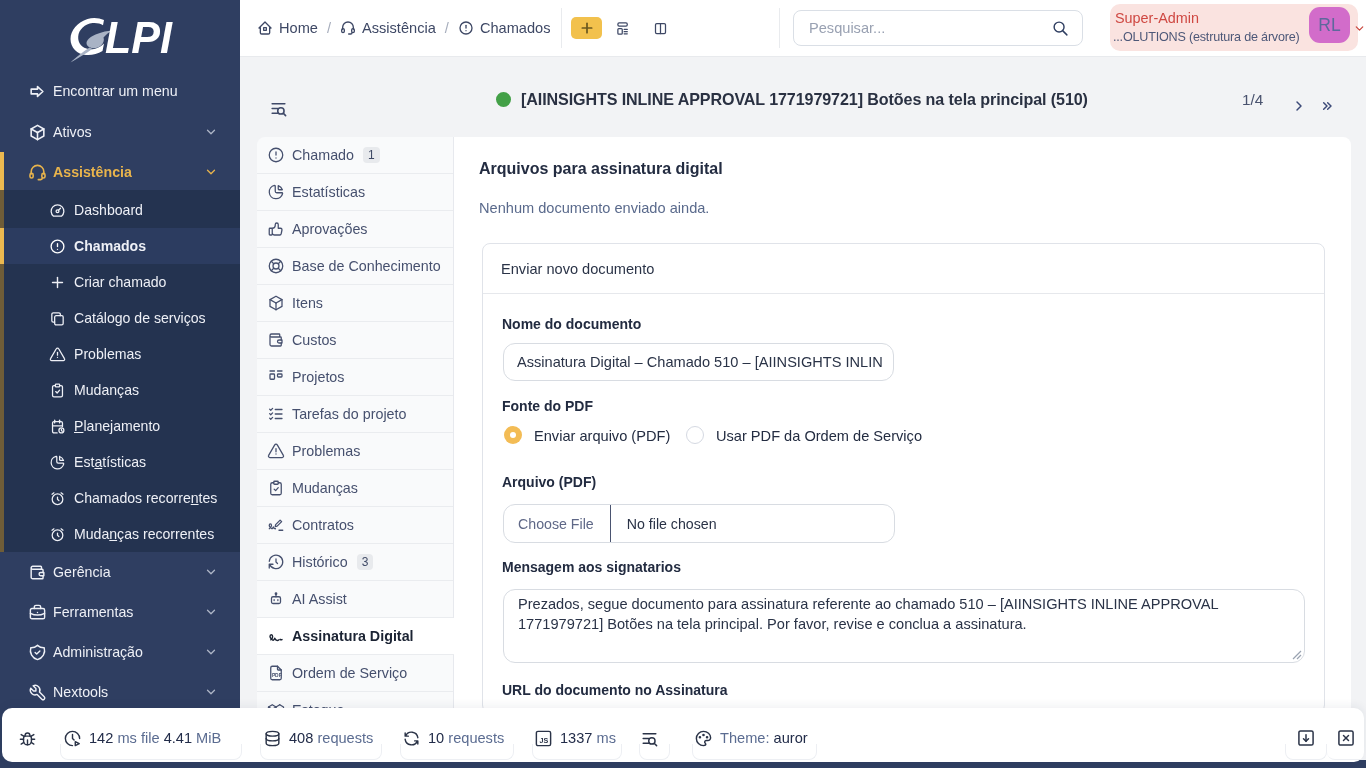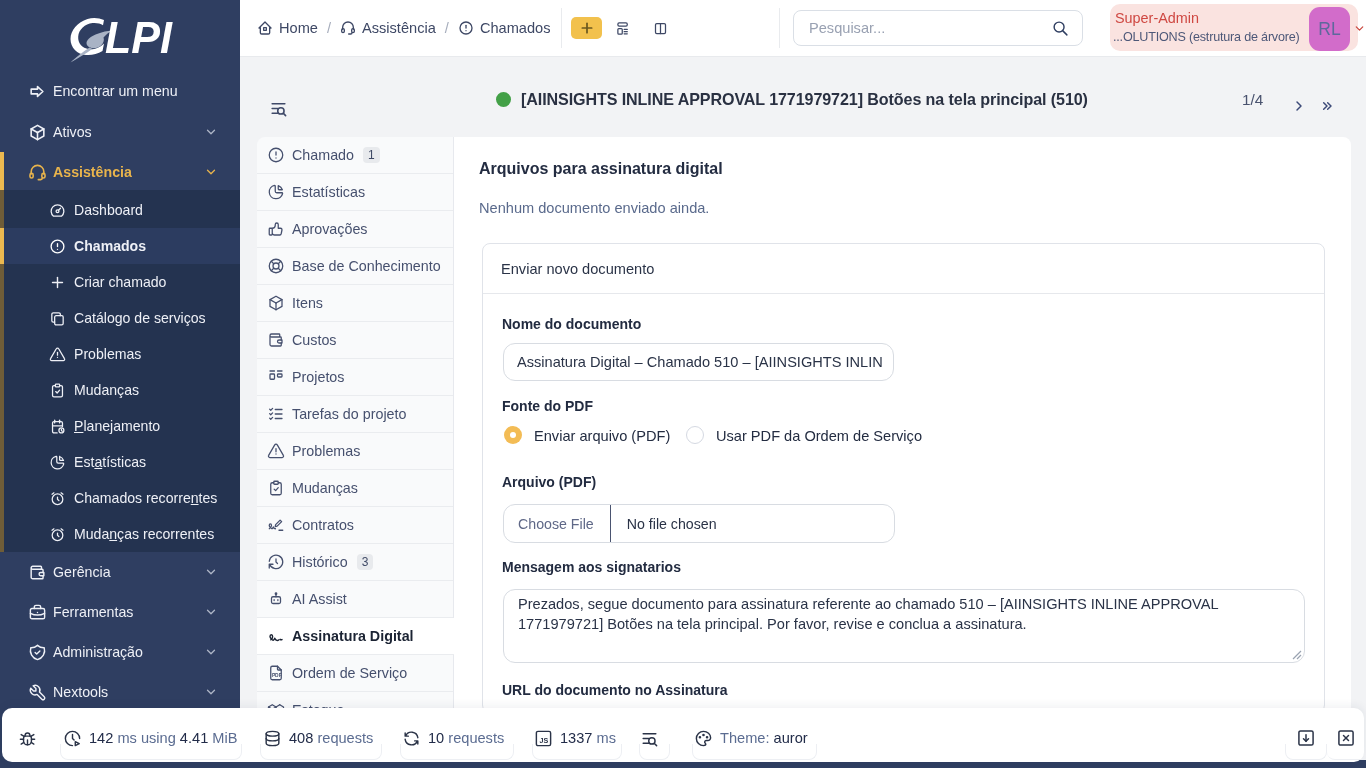--- a/index.html
+++ b/index.html
@@ -24,21 +24,21 @@
 
 
 #topbar { position:absolute; left:240px; top:0; width:1126px; height:57px; background:#ffffff; border-bottom:1px solid #e8eaed; }
 .crumb { display:flex; align-items:center; color:#3e4865; font-size:14.6px; }
 .crumb svg { margin-right:6px; }
 .sep { color:#a6adbc; margin:0 9px; font-size:14.6px; }
 #plusbtn { position:absolute; left:331px; top:17px; width:31px; height:22px; background:#f2c14d; border-radius:5px; display:flex; align-items:center; justify-content:center; }
 #search { position:absolute; left:553px; top:10px; width:290px; height:36px; border:1px solid #dadfe6; border-radius:8px; background:#fff; }
 #search .ph { position:absolute; left:15px; top:9px; color:#99a1b2; font-size:14.6px; }
 #userbox { position:absolute; left:870px; top:4px; width:248px; height:47px; background:#fae3e0; border-radius:10px; }
-#avatar { position:absolute; left:199px; top:3px; width:41px; height:44px; background:#d26cca; border-radius:11px; color:#5e689c; font-size:17.5px; font-weight:normal; display:flex; align-items:center; justify-content:center; }
+#avatar { position:absolute; left:199px; top:3px; width:41px; height:36px; background:#d26cca; border-radius:11px; color:#5e689c; font-size:17.5px; font-weight:normal; display:flex; align-items:center; justify-content:center; }
 
 
 #band { position:absolute; left:240px; top:57px; width:1126px; height:711px; background:#f2f3f5; }
 
 
 #tabcol { position:absolute; left:257px; top:137px; width:197px; height:571px; background:#f9fafb; border-right:1px solid #e7e9ee; border-radius:8px 0 0 0; }
 .trow { position:relative; width:100%; height:37px; display:flex; align-items:center; border-bottom:1px solid #eaecef; color:#46506e; font-size:14.3px; }
 .trow .ti { margin-left:10px; margin-right:7px; width:18px; height:18px; flex:none; }
 .tbadge { margin-left:9px; background:#e8eaed; color:#3f4a66; border-radius:4px; font-size:12px; padding:2px 5px; line-height:1; }
 .tsel { background:#ffffff; width:198px; color:#1b2333; font-weight:bold; }
@@ -496,21 +496,21 @@
       <path d="M20 19l-3.35 -2"></path>
       <path d="M4 7l3.75 2.4"></path>
       <path d="M20 7l-3.75 2.4"></path>
     </svg>
   <div class="fitem" style="left:49px;">
     <svg width="19" height="19" viewBox="0 0 24 24" fill="none" stroke="#2a3347" stroke-width="1.8" stroke-linecap="round" stroke-linejoin="round">
         <path d="M21 12a9 9 0 1 0 -8.98 9"></path>
         <path d="M12 7v5l2 2"></path>
         <path d="M15.5 16l5 2.5l-5 2.5z"></path>
       </svg>
-    142&nbsp;<span class="fb">ms using</span>&nbsp;4.41&nbsp;<span class="fb">MiB</span>
+    142&nbsp;<span class="fb">ms file</span>&nbsp;4.41&nbsp;<span class="fb">MiB</span>
   </div>
   <div class="fitem" style="left:249px;">
     <svg width="19" height="19" viewBox="0 0 24 24" fill="none" stroke="#2a3347" stroke-width="1.8" stroke-linecap="round" stroke-linejoin="round">
         <ellipse cx="12" cy="6" rx="8" ry="3"></ellipse>
         <path d="M4 6v6a8 3 0 0 0 16 0v-6"></path>
         <path d="M4 12v6a8 3 0 0 0 16 0v-6"></path>
       </svg>
     408&nbsp;<span class="fb">requests</span>
   </div>
   <div class="fitem" style="left:388px;">

